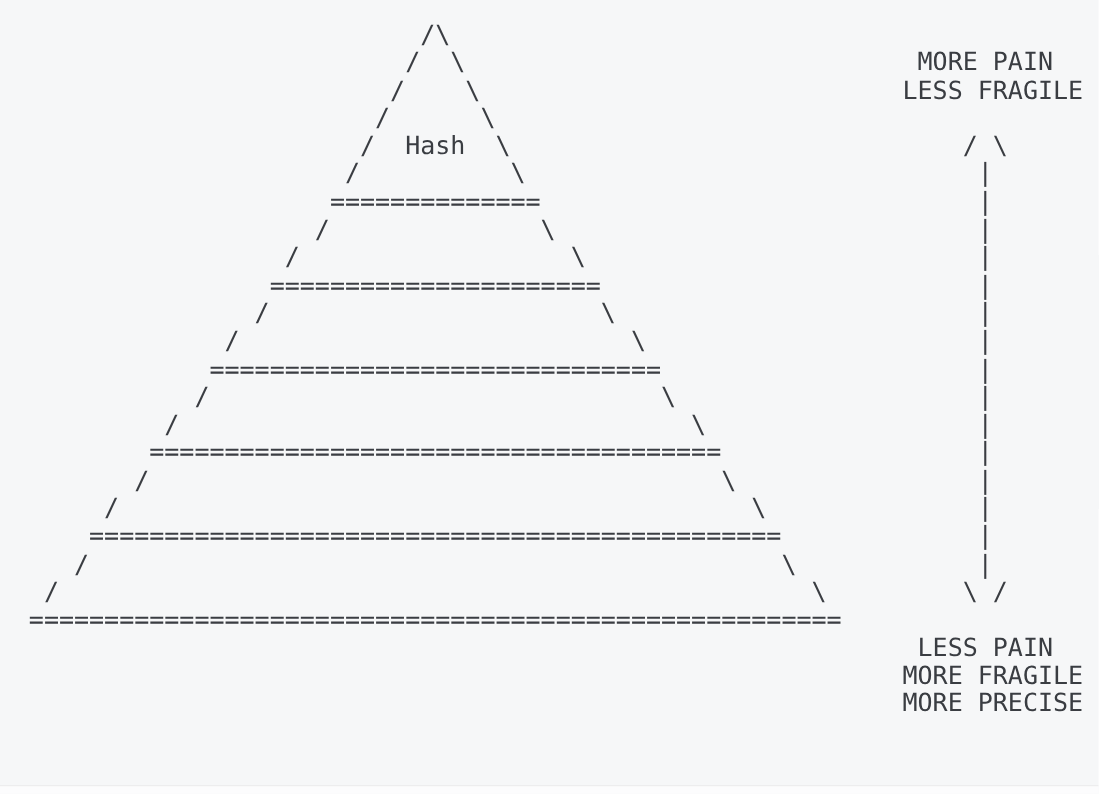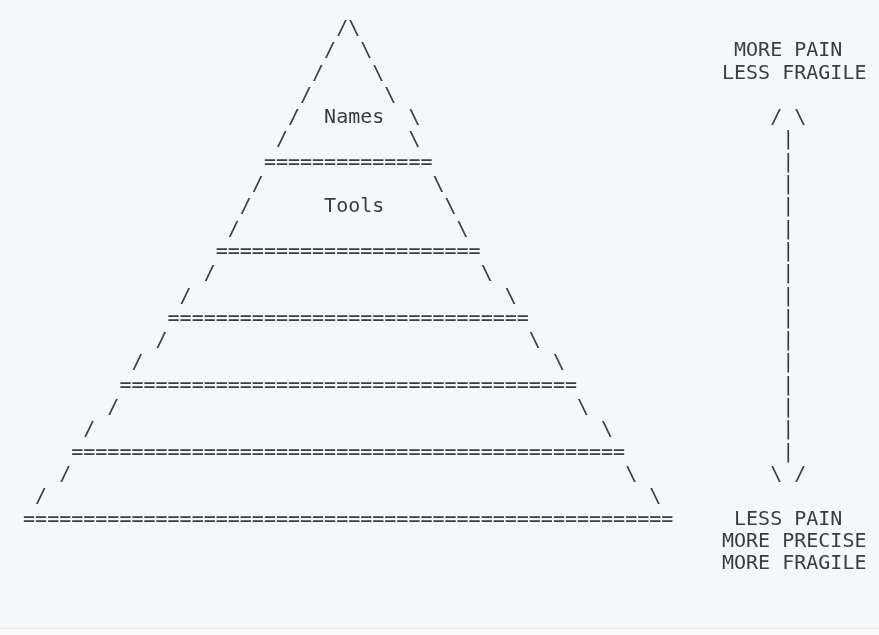--- a/index.html
+++ b/index.html
@@ -38,25 +38,24 @@
 </head>
 <body>
 
 <div class="canvas">
 
   <div class="art" id="pyramid">
     <div>                            /\</div>
     <div>                           /  \</div>
     <div>                          /    \</div>
     <div>                         /      \</div>
-    <div>                        /  Names  \</div>
+    <div>                        /  Hash  \</div>
     <div>                       /          \</div>
     <div>                      ==============</div>
     <div>                     /              \</div>
-    <div>                    /      Tools     \</div>
     <div>                   /                  \</div>
     <div>                  ======================</div>
     <div>                 /                      \</div>
     <div>               /                          \</div>
     <div>              ==============================</div>
     <div>             /                              \</div>
     <div>           /                                  \</div>
     <div>          ======================================</div>
     <div>         /                                      \</div>
     <div>       /                                          \</div>
@@ -83,18 +82,18 @@
     <div>     |</div>
     <div>     |</div>
     <div>     |</div>
     <div>     |</div>
     <div>     |</div>
     <div>     |</div>
     <div>     |</div>
     <div>    \ /</div>
     <div></div>
     <div> LESS PAIN</div>
+    <div>MORE FRAGILE</div>
     <div>MORE PRECISE</div>
-    <div>MORE FRAGILE</div>
   </div>
 
   <div class="bottom-strip"></div>
 </div>
 
 </body></html>

